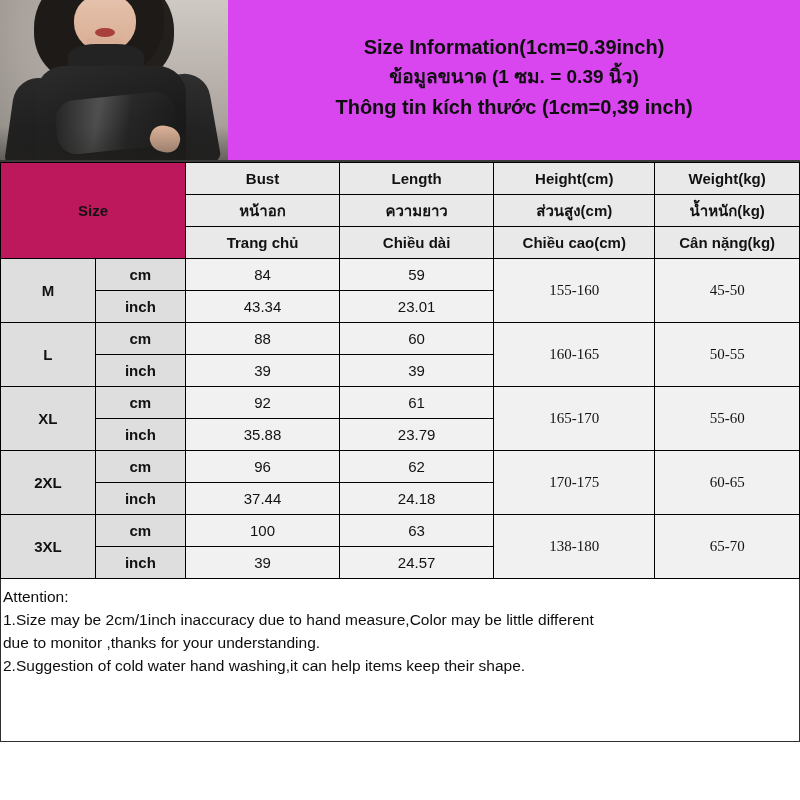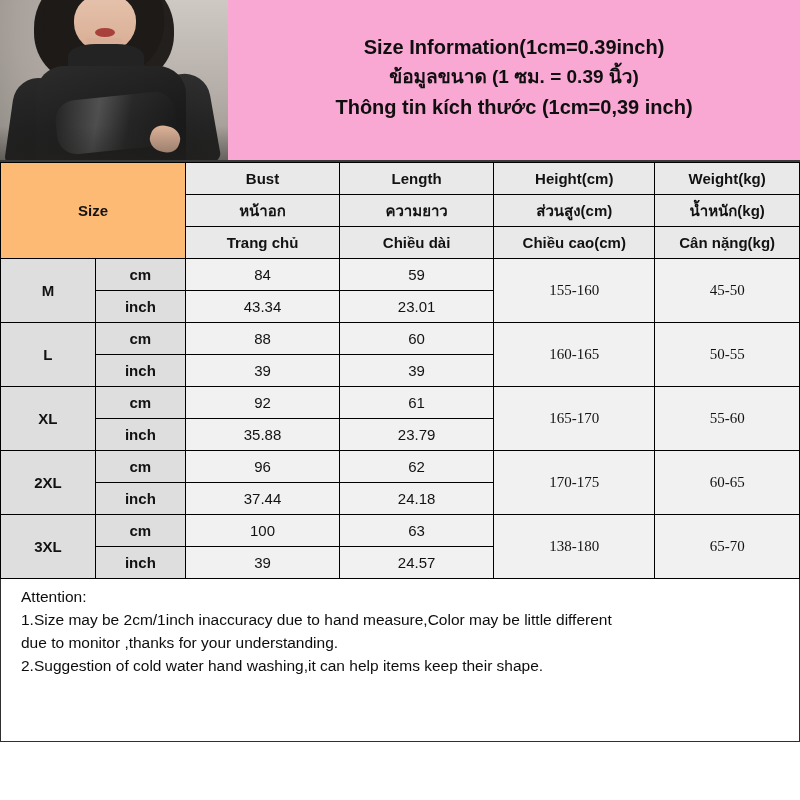--- a/index.html
+++ b/index.html
@@ -120,21 +120,21 @@
     border-radius: 45%;
     transform: rotate(18deg);
   }
   .photo .shadow-bottom {
     position: absolute; left:0; right:0; bottom:0; height: 34px;
     background: linear-gradient(180deg, rgba(0,0,0,0) 0%, rgba(40,38,36,0.45) 100%);
   }
 
   .title-block {
     flex: 1 1 auto;
-    background: #f9a8d4;
+    background: #d946ef;
     display: flex;
     flex-direction: column;
     align-items: center;
     justify-content: center;
     padding: 6px 10px 12px 10px;
     box-sizing: border-box;
   }
   .title-line {
     font-weight: bold;
     font-size: 20px;
@@ -163,21 +163,21 @@
   col.c-size   { width: 80px; }
   col.c-unit   { width: 76px; }
   col.c-bust   { width: 130px; }
   col.c-length { width: 130px; }
   col.c-height { width: 136px; }
   col.c-weight { width: 122px; }
 
   .hdr-size {
     font-size: 25px;
     font-weight: bold;
-    background: #fdba74;
+    background: #be185d;
   }
   .hdr-cell {
     font-weight: bold;
     font-size: 15px;
     background: #e9e9e9;
   }
   .hdr-cell.thai { font-size: 15px; }
   .hdr-cell.viet { font-size: 15px; margin-top: 6px; }
 
   .size-label {
@@ -194,21 +194,21 @@
   .val-cell { background: #f1f1f1; }
   .span-cell { background: #f1f1f1; font-family: Liberation Serif, serif; }
 
   
   .attention {
     width: 800px;
     box-sizing: border-box;
     border: 1px solid #2f2f2f;
     border-top: none;
     background: #ffffff;
-    padding: 6px 10px 10px 20px;
+    padding: 6px 10px 10px 2px;
     height: 163px;
   }
   .attention .line {
     font-size: 15.5px;
     line-height: 23px;
     color: #0d0d0d;
   }
 </style>
 </head>
 <body>

